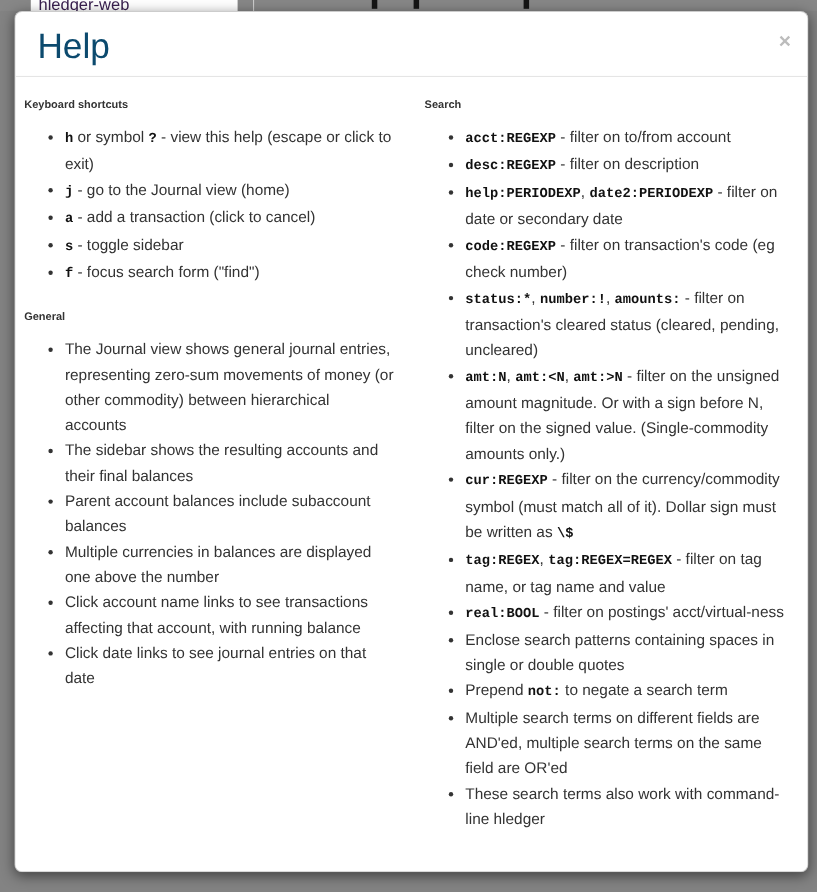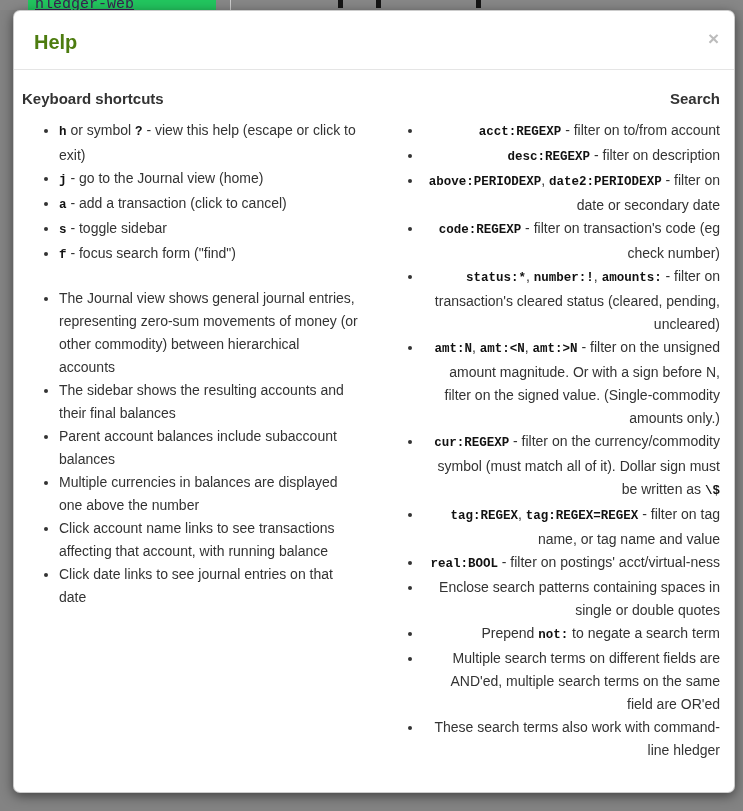--- a/index.html
+++ b/index.html
@@ -19,24 +19,23 @@
   }
   .top-strip {
     position: absolute; top: 0; left: 0;
     width: 743px; height: 10px;
     overflow: hidden;
     background: #878787;
   }
   .sidebar-cell {
     position: absolute; left: 28px; top: 0;
     width: 188px; height: 10px;
-    background: #22c55e;
+    background: #ffffff;
     border-bottom: 5px solid #000000;
     overflow: hidden;
-    font-family: Liberation Mono, monospace;
   }
   .site-link {
     position: absolute; left: 7px; top: -4px;
     font-size: 15px;
     color: #3a2150;
     text-decoration: underline;
     white-space: nowrap;
   }
   .v-line {
     position: absolute; top: 0; height: 10px; width: 1px;
@@ -61,47 +60,47 @@
     box-shadow: 0 3px 12px rgba(0,0,0,0.5);
     overflow: hidden;
   }
   .modal-header {
     position: relative;
     padding: 16px 20px 12px;
     border-bottom: 1px solid #e5e5e5;
   }
   .modal-title {
     margin: 0;
-    font-size: 20px;
-    font-weight: 700;
-    color: #4d7c0f;
+    font-size: 32px;
+    font-weight: 400;
+    color: #0c4a6e;
     line-height: 30px;
   }
   .close-btn {
     position: absolute; top: 21px; right: 15px;
     font-size: 19px; font-weight: bold;
     color: #bcbcbc;
     line-height: 14px;
     cursor: pointer;
     border: none; background: none; padding: 0;
     font-family: "Liberation Sans", sans-serif;
   }
   .modal-body {
     display: flex;
     padding: 20px 8px 0 8px;
     color: #333;
     font-size: 14px;
   }
   .col { width: 50%; box-sizing: border-box; }
   .col-left  { padding-right: 16px; }
-  .col-right { padding-left: 12px; padding-right: 6px; text-align: right; }
+  .col-right { padding-left: 12px; padding-right: 6px; }
 
   .help-section + .help-section .section-heading { margin-top: 22px; }
   .section-heading {
-    font-size: 15px;
+    font-size: 10px;
     font-weight: bold;
     color: #333;
     margin: 0 0 10px 0;
   }
   .help-list {
     margin: 12px 0 20px 0;
     padding-left: 37px;
     list-style: disc;
   }
   .help-list li {
@@ -143,37 +142,38 @@
           <h3 class="section-heading">Keyboard shortcuts</h3>
           <ul class="help-list">
             <li><code>h</code><span> or symbol </span><code>?</code><span> - view this help (escape or click to exit)</span></li>
             <li><code>j</code><span> - go to the Journal view (home)</span></li>
             <li><code>a</code><span> - add a transaction (click to cancel)</span></li>
             <li><code>s</code><span> - toggle sidebar</span></li>
             <li><code>f</code><span> - focus search form ("find")</span></li>
           </ul>
         </div>
         <div class="help-section">
+          <h3 class="section-heading">General</h3>
           <ul class="help-list">
             <li><span>The Journal view shows general journal entries, representing zero-sum movements of money (or other commodity) between hierarchical accounts</span></li>
             <li><span>The sidebar shows the resulting accounts and their final balances</span></li>
             <li><span>Parent account balances include subaccount balances</span></li>
             <li><span>Multiple currencies in balances are displayed one above the number</span></li>
             <li><span>Click account name links to see transactions affecting that account, with running balance</span></li>
             <li><span>Click date links to see journal entries on that date</span></li>
           </ul>
         </div>
       </div>
     <div class="col col-right">
         <div class="help-section">
           <h3 class="section-heading">Search</h3>
           <ul class="help-list">
             <li><code>acct:REGEXP</code><span> - filter on to/from account</span></li>
             <li><code>desc:REGEXP</code><span> - filter on description</span></li>
-            <li><code>above:PERIODEXP</code><span>, </span><code>date2:PERIODEXP</code><span> - filter on date or secondary date</span></li>
+            <li><code>help:PERIODEXP</code><span>, </span><code>date2:PERIODEXP</code><span> - filter on date or secondary date</span></li>
             <li><code>code:REGEXP</code><span> - filter on transaction's code (eg check number)</span></li>
             <li><code>status:*</code><span>, </span><code>number:!</code><span>, </span><code>amounts:</code><span> - filter on transaction's cleared status (cleared, pending, uncleared)</span></li>
             <li><code>amt:N</code><span>, </span><code>amt:&lt;N</code><span>, </span><code>amt:&gt;N</code><span> - filter on the unsigned amount magnitude. Or with a sign before N, filter on the signed value. (Single-commodity amounts only.)</span></li>
             <li><code>cur:REGEXP</code><span> - filter on the currency/commodity symbol (must match all of it). Dollar sign must be written as </span><code>\$</code></li>
             <li><code>tag:REGEX</code><span>, </span><code>tag:REGEX=REGEX</code><span> - filter on tag name, or tag name and value</span></li>
             <li><code>real:BOOL</code><span> - filter on postings' acct/virtual-ness</span></li>
             <li><span>Enclose search patterns containing spaces in single or double quotes</span></li>
             <li><span>Prepend </span><code>not:</code><span> to negate a search term</span></li>
             <li><span>Multiple search terms on different fields are AND'ed, multiple search terms on the same field are OR'ed</span></li>
             <li><span>These search terms also work with command-line hledger</span></li>

